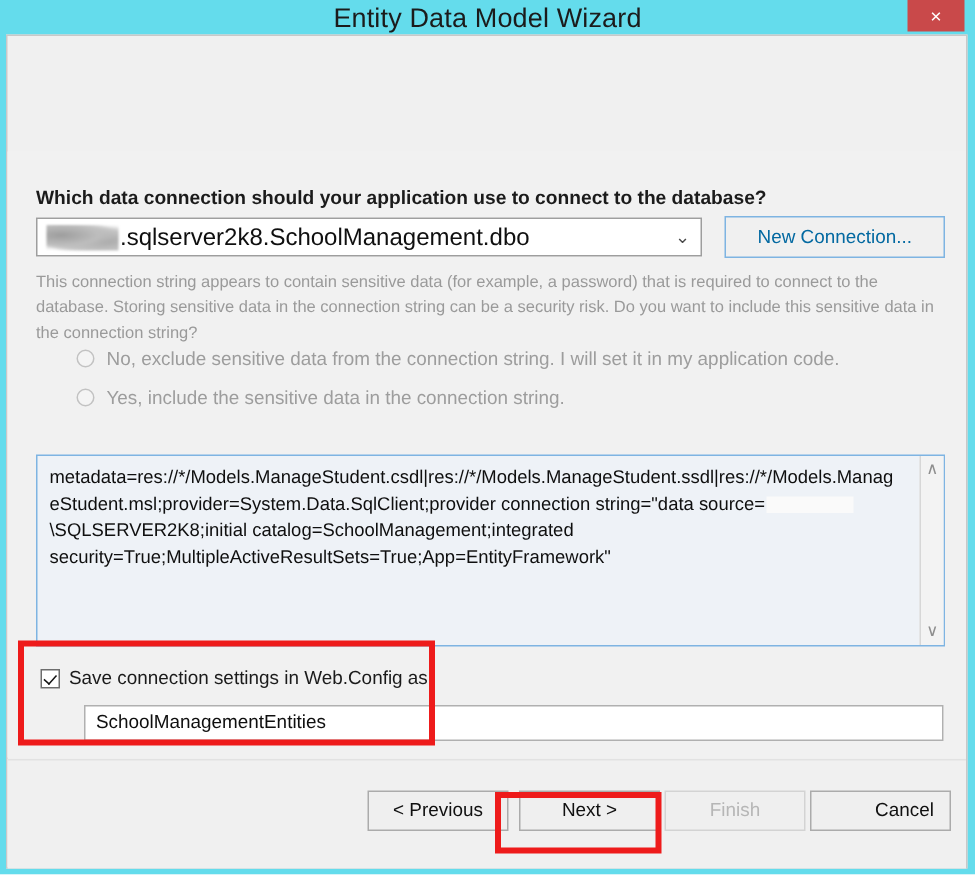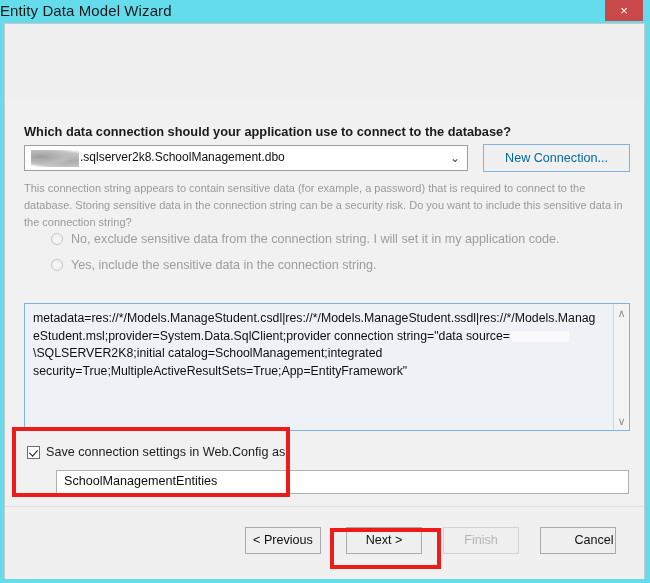--- a/index.html
+++ b/index.html
@@ -25,21 +25,22 @@
   .titlebar {
     position: absolute;
     left: 0; top: 0;
     width: 650px; height: 22px;
     background: #64dcec;
   }
   .titlebar-text {
     position: absolute;
     left: 0; top: 2px;
     width: 650px;
-    font-size: 15px;
+    text-align: center;
+    font-size: 18px;
     color: #1b1b1b;
     letter-spacing: .1px;
   }
   .close-btn {
     position: absolute;
     right: 7px; top: 0px;
     width: 38px; height: 21px;
     background: #c9494a;
     color: #ffffff;
     font-size: 13px;
@@ -103,21 +104,21 @@
     position: absolute;
     left: 19px; top: 44px;
     width: 444px; height: 26px;
     background: #ffffff;
     border: 1px solid #9e9e9e;
     box-sizing: border-box;
   }
   .combo-text {
     position: absolute;
     left: 55px; top: 4px;
-    font-size: 12px;
+    font-size: 16px;
     color: #0f0f0f;
     white-space: nowrap;
   }
   .combo-redact {
     position: absolute;
     left: 6px; top: 4px;
     width: 48px; height: 17px;
     background:
       radial-gradient(ellipse at 20% 40%, #9d9d9d 0%, #bdbdbd 45%, rgba(255,255,255,0) 70%),
       radial-gradient(ellipse at 78% 62%, #a6a6a6 0%, #c6c6c6 48%, rgba(255,255,255,0) 72%),
@@ -285,21 +286,21 @@
   .footer {
     position: absolute;
     left: 0; top: 482px;
     width: 639px; height: 72px;
     background: #f0f0f0;
     border-top: 1px solid #e2e2e2;
   }
   .btn {
     position: absolute;
     top: 20px;
-    width: 76px; height: 27px;
+    width: 94px; height: 27px;
     background: #efefef;
     border: 1px solid #ababab;
     box-sizing: border-box;
     font-size: 12.6px;
     color: #101010;
     text-align: center;
     line-height: 25px;
     cursor: pointer;
   }
   .btn.prev   { left: 240px; }

